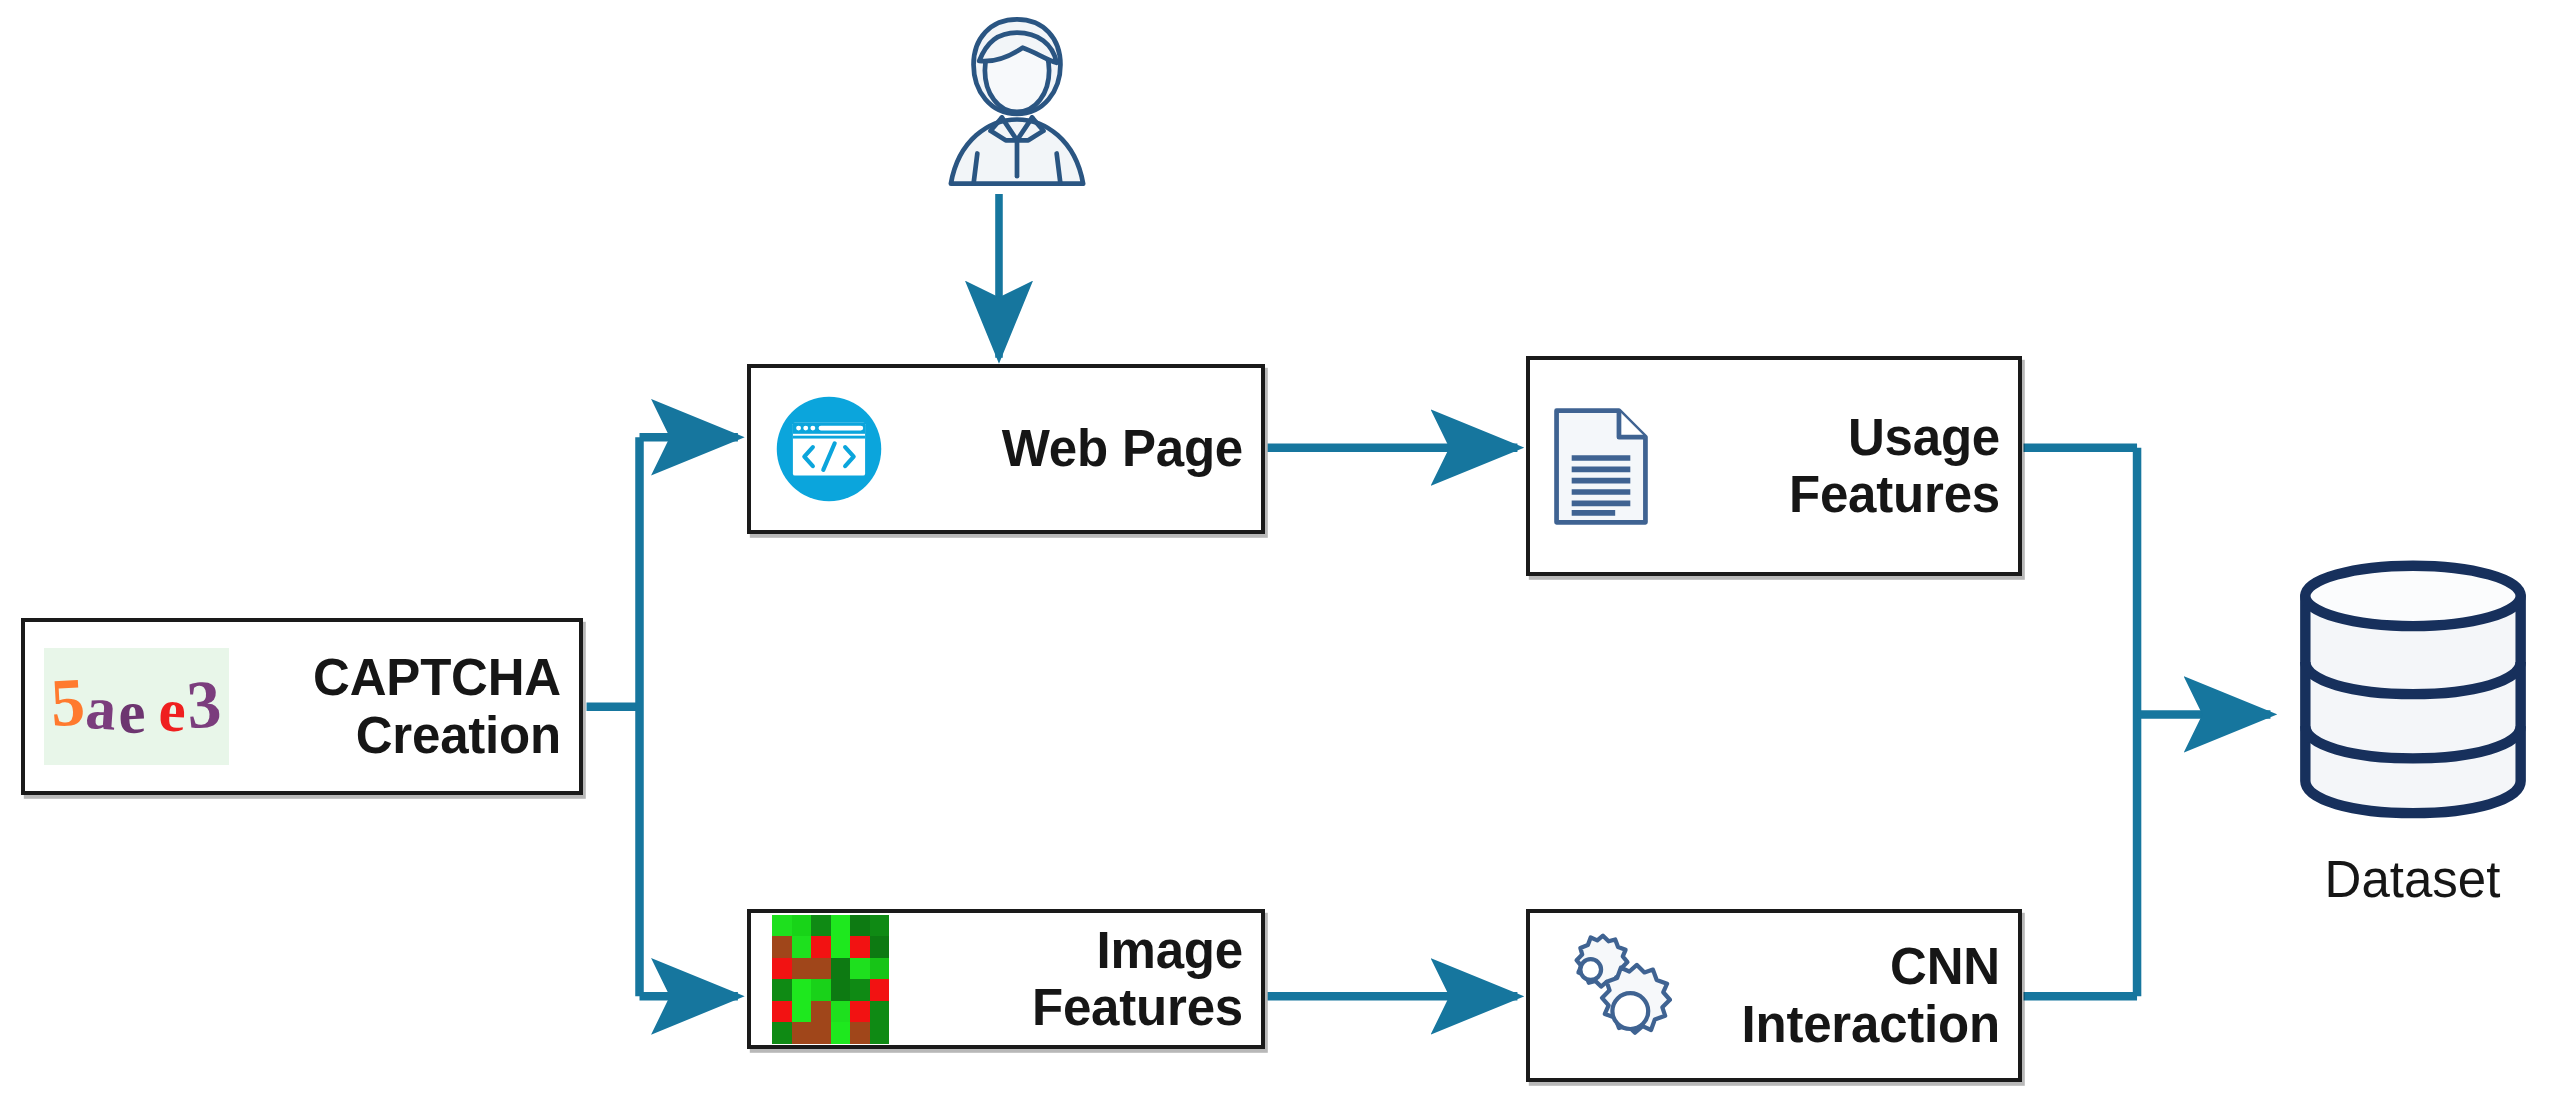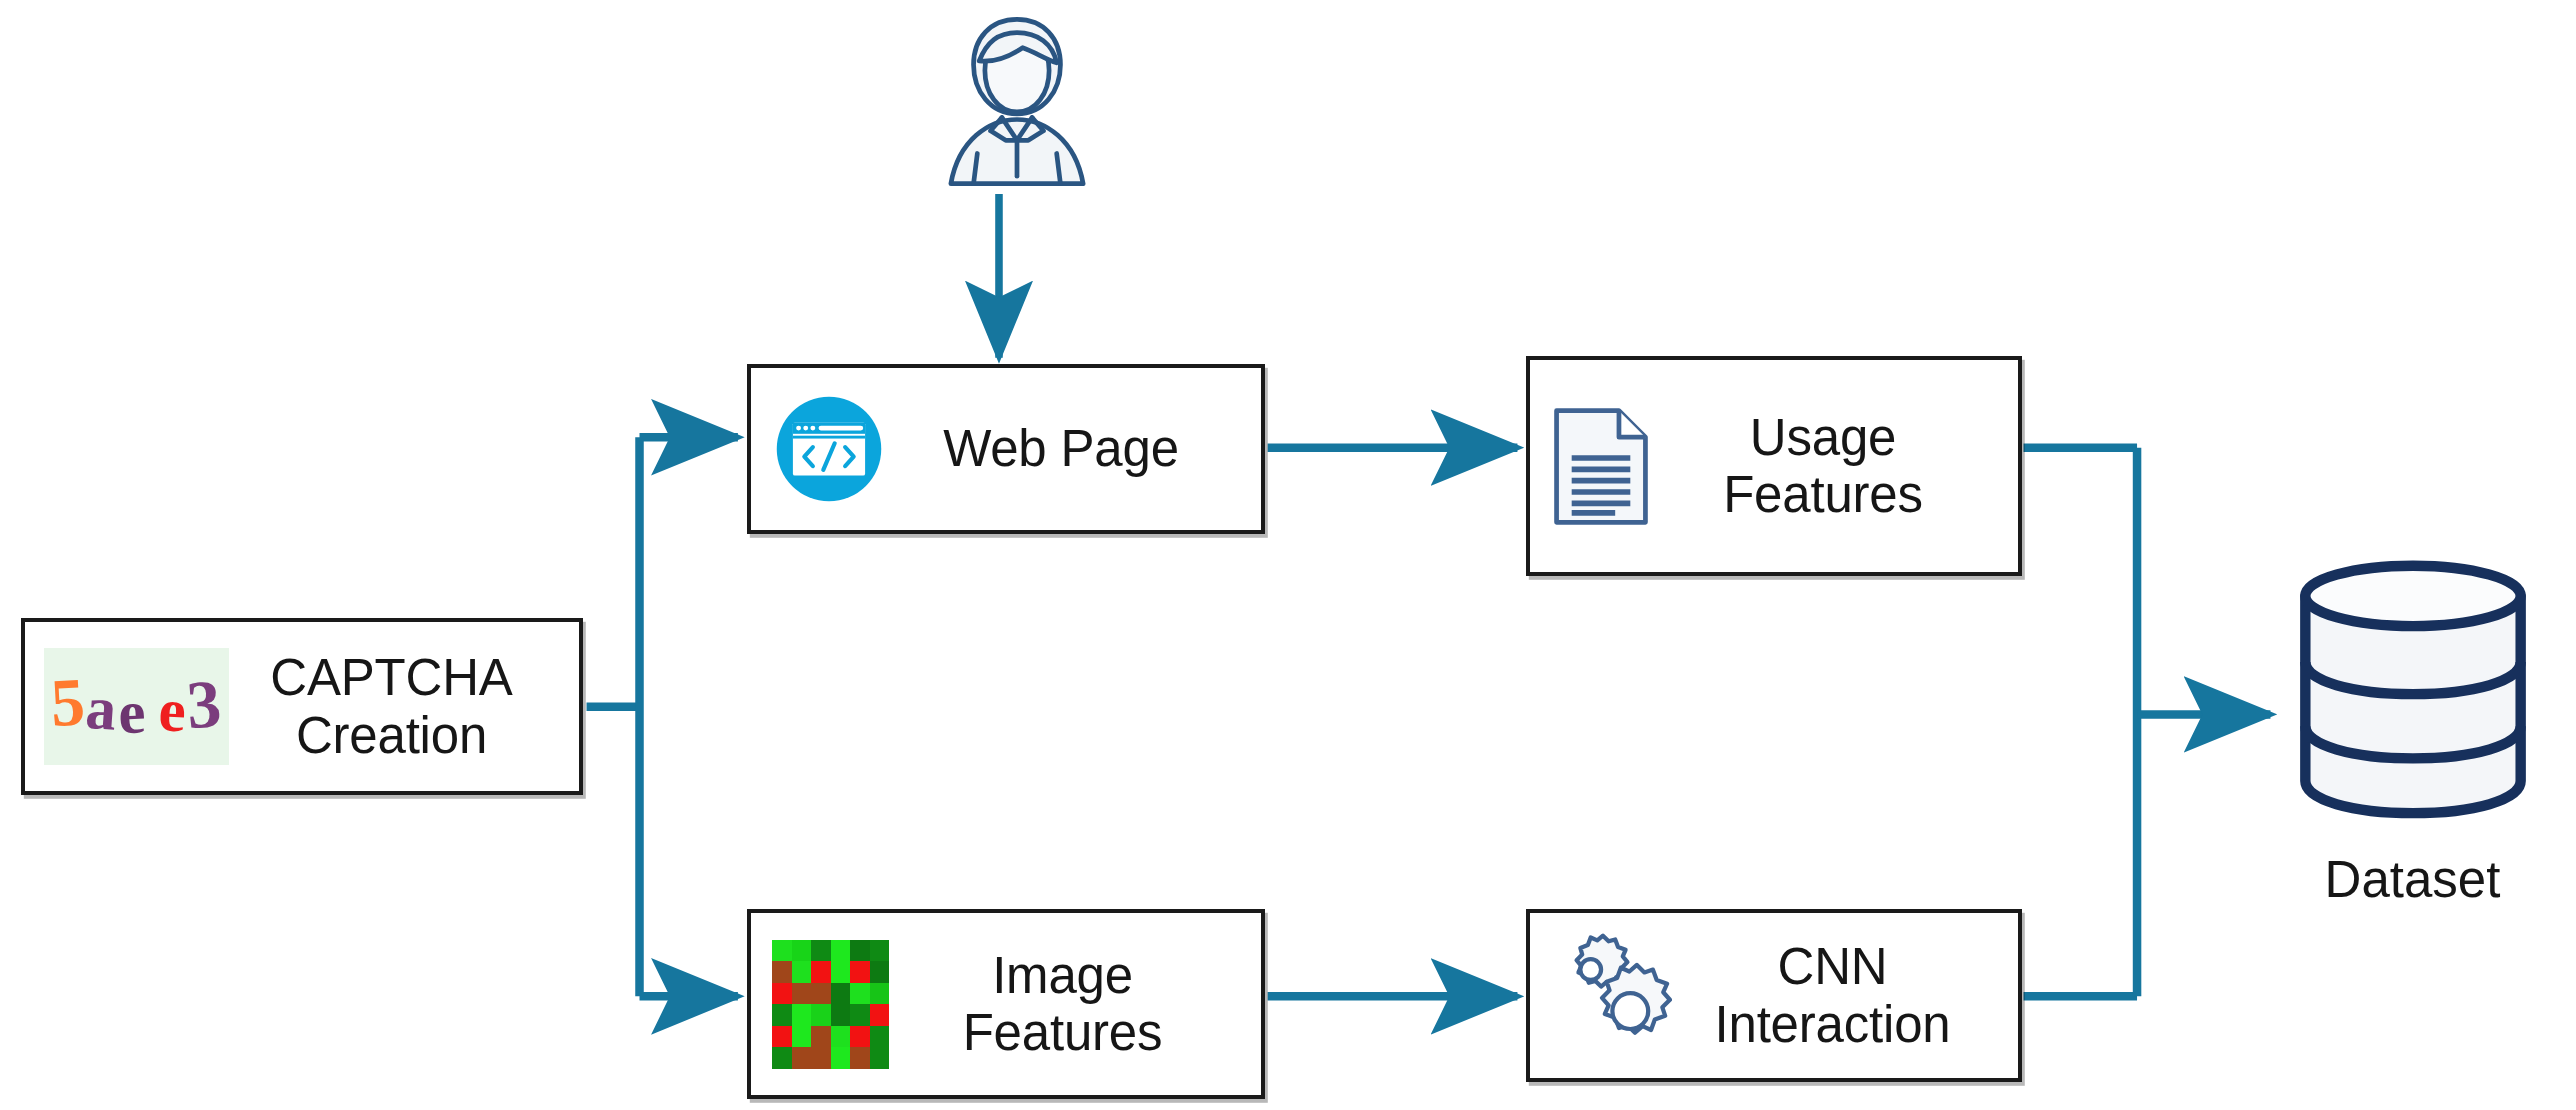--- a/index.html
+++ b/index.html
@@ -39,23 +39,24 @@
     flex: 0 0 auto;
     display: flex;
     align-items: center;
     justify-content: center;
   }
   .node-label {
     flex: 1 1 auto;
     color: #161616;
     font-size: 51px;
     line-height: 1.12;
-    text-align: center;
-    padding-right: 25px;
+    text-align: right;
+    padding-right: 18px;
     letter-spacing: -0.2px;
+    font-weight: bold;
   }
   .node-label.two-line {
     font-size: 51px;
   }
   
   #node-captcha {
     left: 21px;
     top: 618px;
     width: 562px;
     height: 177px;
@@ -94,21 +95,21 @@
     top: 356px;
     width: 496px;
     height: 220px;
     padding-left: 19px;
   }
   
   #node-imagefeat {
     left: 747px;
     top: 909px;
     width: 518px;
-    height: 190px;
+    height: 140px;
     padding-left: 21px;
   }
   
   #node-cnn {
     left: 1526px;
     top: 909px;
     width: 496px;
     height: 173px;
     padding-left: 19px;
   }

